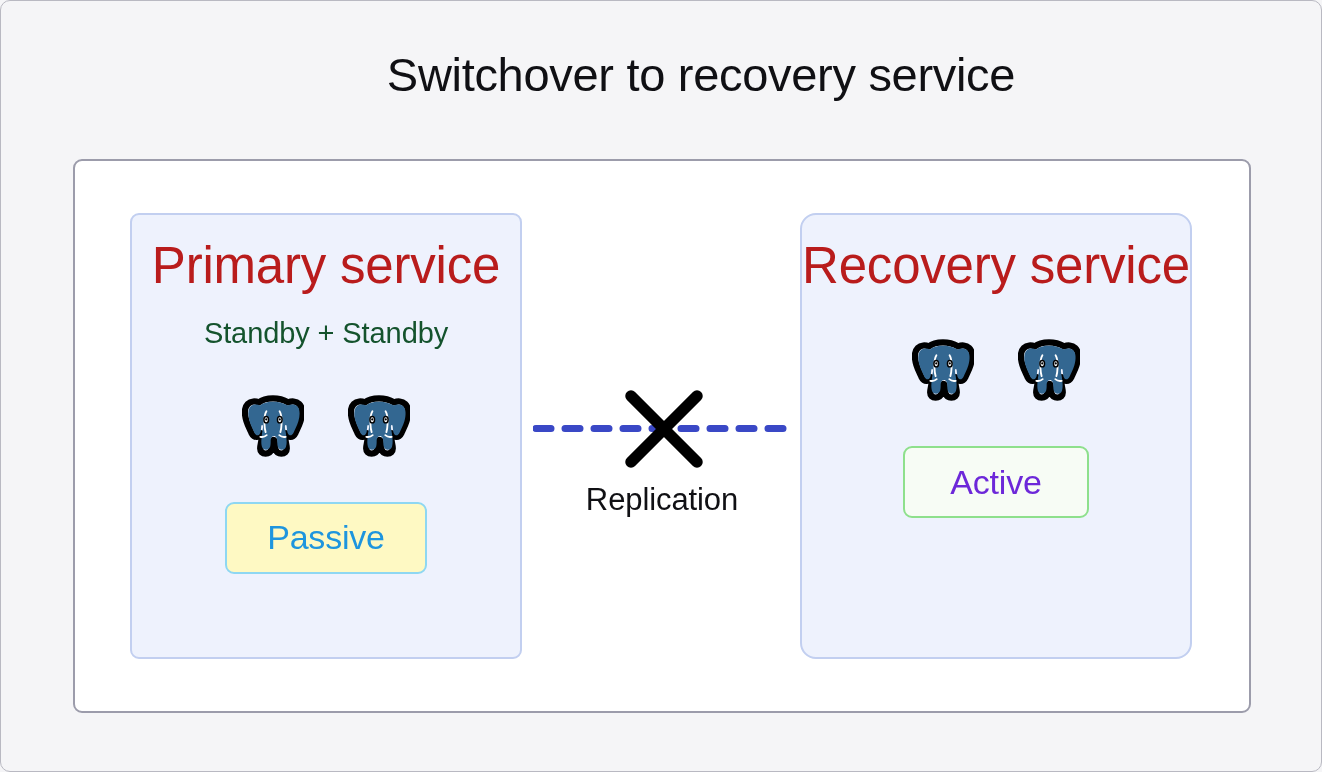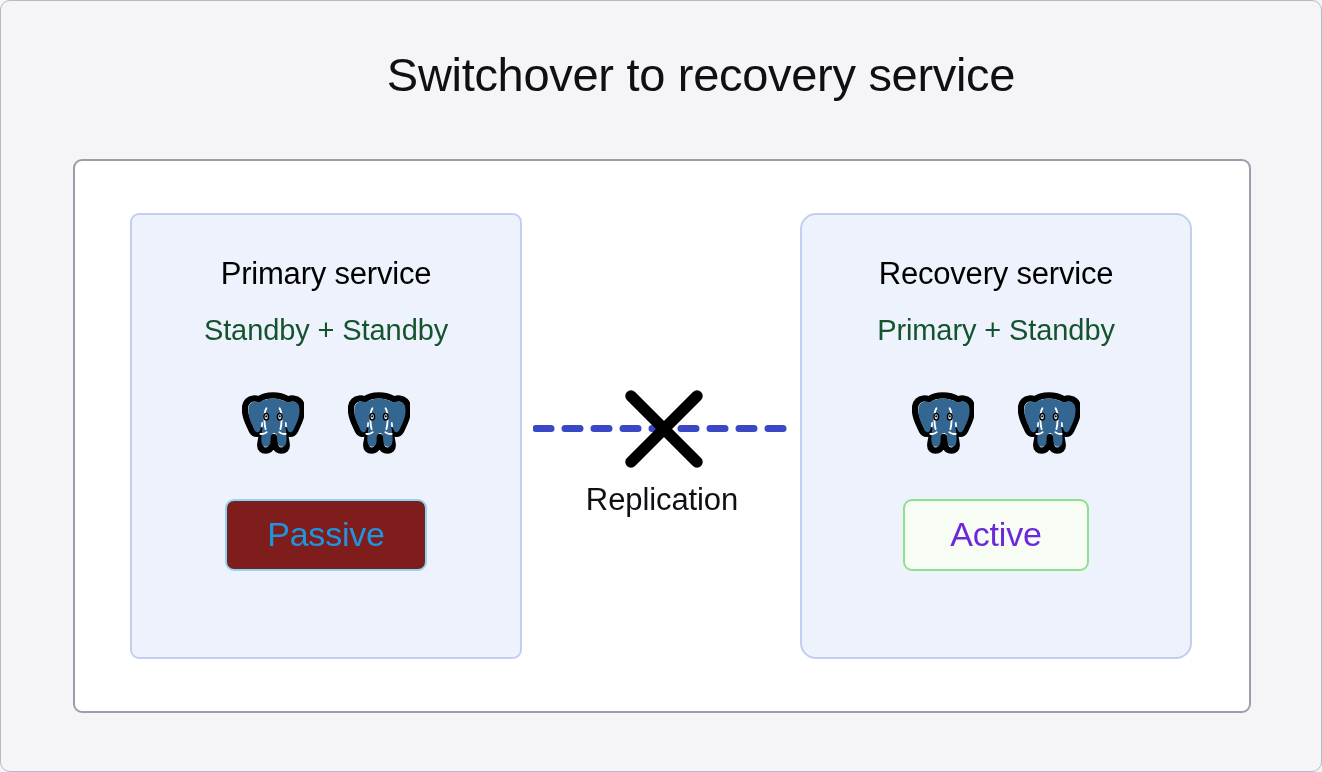--- a/index.html
+++ b/index.html
@@ -65,24 +65,24 @@
     border: 2px solid #c2cff0;
     border-radius: 9px;
     display: flex;
     flex-direction: column;
     align-items: center;
   }
   .panel-left  { left: 129px; }
   .panel-right { left: 799px; border-radius: 16px; }
 
   .panel-title {
-    margin-top: 42px;
-    font-size: 31px;
-    font-weight: 400;
-    color: #000000;
+    margin-top: 23px;
+    font-size: 51px;
+    font-weight: 400;
+    color: #b91c1c;
     letter-spacing: -0.2px;
     line-height: 1.1;
   }
   .panel-subtitle {
     margin-top: 24px;
     font-size: 29px;
     font-weight: 400;
     color: #14532d;
     letter-spacing: -0.1px;
     line-height: 1.1;
@@ -108,21 +108,21 @@
     height: 72px;
     border-radius: 9px;
     display: flex;
     align-items: center;
     justify-content: center;
     font-size: 34px;
     font-weight: 400;
     letter-spacing: -0.2px;
   }
   .badge-passive {
-    background: #7f1d1d;
+    background: #fef9c3;
     border: 2px solid #8ed7f2;
     color: #1e95de;
   }
   .badge-active {
     width: 186px;
     background: #f7fcf5;
     border: 2px solid #8ee08c;
     color: #6d28d9;
   }
 
@@ -207,21 +207,20 @@
           <circle cx="39" cy="28.2" r="1.1" fill="#000000"></circle>
         </svg>
       </span>
     </div>
 
     <div class="badge badge-passive">Passive</div>
   </div>
 
   <div class="panel panel-right">
     <div class="panel-title">Recovery service</div>
-    <div class="panel-subtitle">Primary + Standby</div>
 
     <div class="node-row">
       <span>
         <svg class="node-icon" viewBox="0 0 64 68" xmlns="http://www.w3.org/2000/svg">
           <g fill="none" stroke="#000000" stroke-width="6.5" stroke-linejoin="round" stroke-linecap="round">
             <path d="M32 6.5c-7.5 0-12.3 2.2-14.8 4.2-3.2-1.4-8-1.6-11.2 1.6-3.4 3.4-3.6 10.4-1.4 17.6 1.5 4.9 3.8 9.2 5.3 12.6 1.1 2.4 3.4 4.2 5.9 3.6 1.8-.4 3-1.9 3.7-3.6.5 2.2.8 4.6.6 7-.2 2.9-1.3 5.7-1.3 8.7 0 3.1 2.1 5.3 5.6 5.3 3.1 0 5.3-1.9 6.1-4.6.5-1.7.6-3.9.6-6 0-2 .4-3.6 1.4-3.6 1 0 1.4 1.6 1.4 3.6 0 2.1.1 4.3.6 6 .8 2.7 3 4.6 6.1 4.6 3.5 0 5.6-2.2 5.6-5.3 0-3-1.1-5.8-1.3-8.7-.2-2.4.1-4.8.6-7 .7 1.7 1.9 3.2 3.7 3.6 2.5.6 4.8-1.2 5.9-3.6 1.5-3.4 3.8-7.7 5.3-12.6 2.2-7.2 2-14.2-1.4-17.6-3.2-3.2-8-3-11.2-1.6C44.3 8.7 39.5 6.5 32 6.5z"></path>
           </g>
           <path d="M32 10c-7 0-11.3 2.1-13.4 3.9-2.9-1.4-7.1-1.7-9.8 1-2.7 2.7-2.9 8.8-1 15.2 1.4 4.6 3.6 8.7 5 11.9.8 1.8 2.3 3 3.9 2.6 1.5-.4 2.3-2 2.6-3.8.3-1.8.3-3.7.5-5.1.1-.9.4-1.6 1-1.6.6 0 .9.7.9 1.8 0 1.9-.6 4.2-1 6.6-.4 2.6-.6 5.1-.7 7.1-.2 3 .1 5.2.6 6.8.6 1.9 2 3.1 4.3 3.1 2.2 0 3.6-1.3 4.2-3.2.4-1.4.5-3.4.5-5.4 0-3 1.1-5.6 3.4-5.6s3.4 2.6 3.4 5.6c0 2 .1 4 .5 5.4.6 1.9 2 3.2 4.2 3.2 2.3 0 3.7-1.2 4.3-3.1.5-1.6.8-3.8.6-6.8-.1-2-.3-4.5-.7-7.1-.4-2.4-1-4.7-1-6.6 0-1.1.3-1.8.9-1.8.6 0 .9.7 1 1.6.2 1.4.2 3.3.5 5.1.3 1.8 1.1 3.4 2.6 3.8 1.6.4 3.1-.8 3.9-2.6 1.4-3.2 3.6-7.3 5-11.9 1.9-6.4 1.7-12.5-1-15.2-2.7-2.7-6.9-2.4-9.8-1C43.3 12.1 39 10 32 10z" fill="#336791"></path>
           <path d="M25.2 19.8c-1.6 2.4-2.2 7.8-2 13.3.1 3.2.5 6.2 1.2 8.2" fill="none" stroke="#ffffff" stroke-width="1.9" stroke-linecap="round"></path>
           <path d="M38.8 19.8c1.6 2.4 2.2 7.8 2 13.3-.1 3.2-.5 6.2-1.2 8.2" fill="none" stroke="#ffffff" stroke-width="1.9" stroke-linecap="round"></path>

